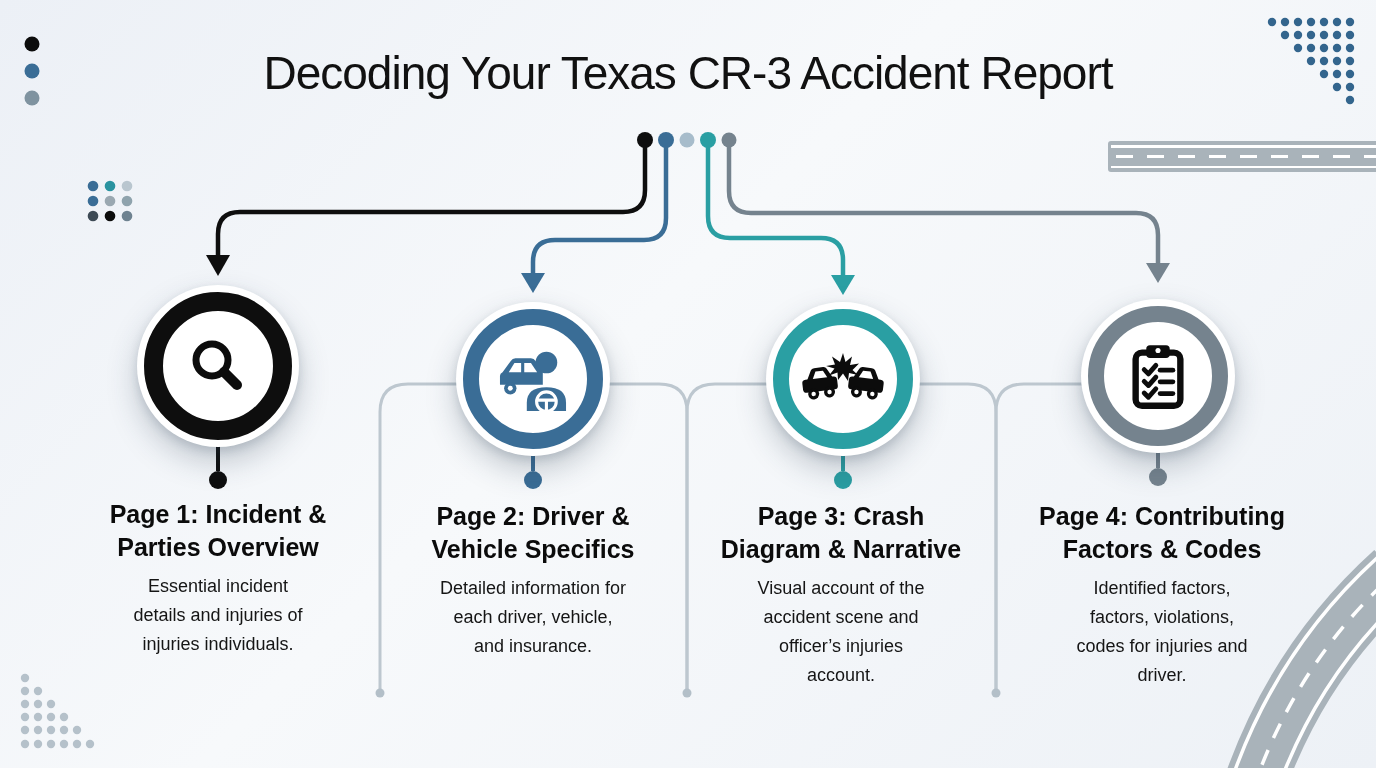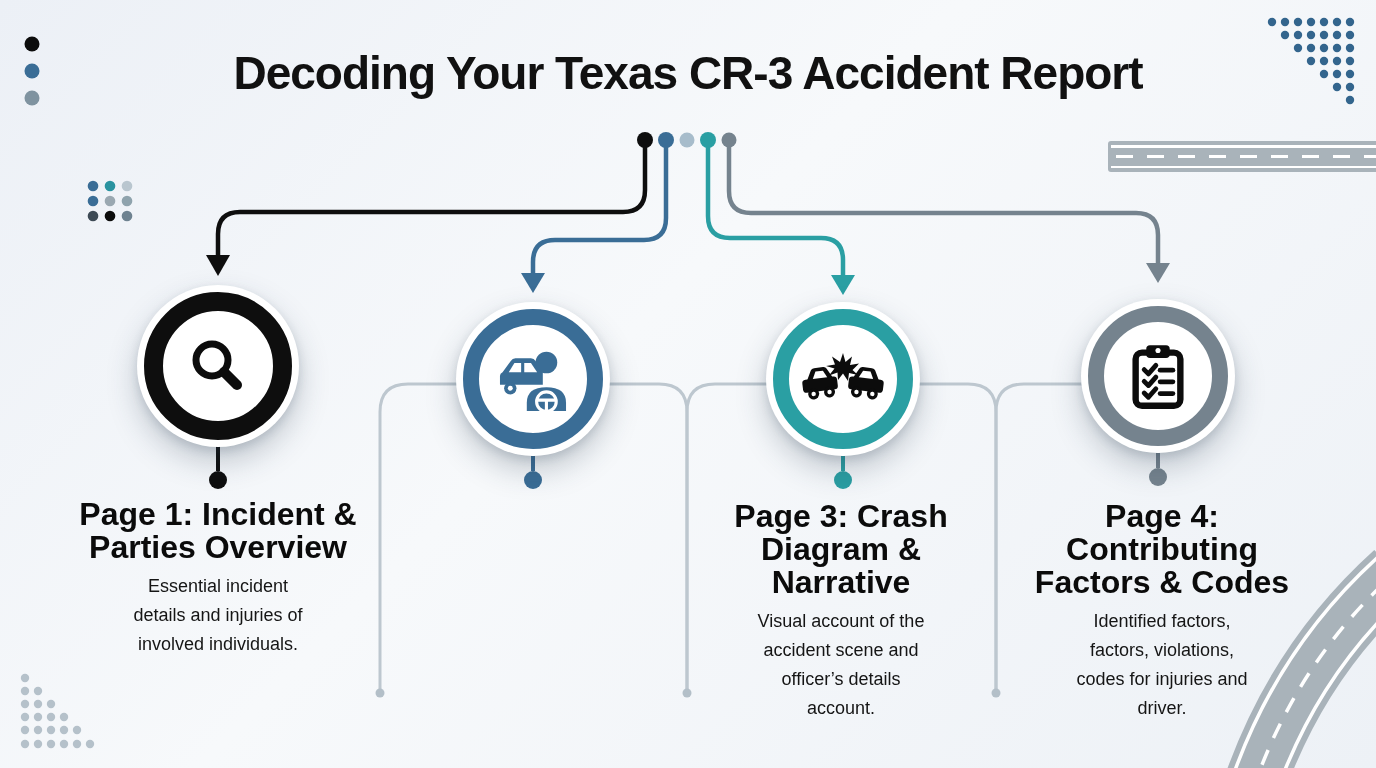--- a/index.html
+++ b/index.html
@@ -5,32 +5,32 @@
   html,body{margin:0;padding:0;}
   body{
     width:1376px;height:768px;overflow:hidden;position:relative;
     font-family:"Liberation Sans", sans-serif;
     background:linear-gradient(135deg,#ecf0f6 0%,#f7f9fb 45%,#edf1f6 100%);
   }
   .canvas{position:absolute;inset:0;}
   .layer{position:absolute;inset:0;width:1376px;height:768px;}
   .title{
     position:absolute;top:46px;left:0;right:0;text-align:center;
-    font-size:46px;font-weight:700;letter-spacing:-1px;color:#111;
+    font-size:46px;font-weight:400;letter-spacing:-1px;color:#111;
   }
   .big-circle{
     position:absolute;border-radius:50%;background:#fff;
     box-shadow:0 14px 30px rgba(40,60,80,.25), 0 4px 10px rgba(40,60,80,.15);
   }
   .big-circle .ring{
     position:absolute;inset:7px;border-radius:50%;background:#fff;
     display:flex;align-items:center;justify-content:center;box-sizing:border-box;
   }
   .col-text{position:absolute;text-align:center;}
-  .col-heading{font-size:32px;font-weight:700;line-height:33px;color:#0b0b0b;}
+  .col-heading{font-size:25px;font-weight:700;line-height:33px;color:#0b0b0b;}
   .col-body{margin-top:8px;font-size:18px;line-height:29px;color:#151515;}
   .road-top{
     position:absolute;left:1108px;top:141px;width:268px;height:31px;
     background:#a9b3ba;border-radius:3px 0 0 3px;
   }
   .road-top .edge{position:absolute;left:3px;right:0;height:2.5px;background:#fff;}
   .road-top .edge.t{top:4px;} .road-top .edge.b{bottom:4px;}
   .road-top .dash{
     position:absolute;left:8px;right:0;top:14px;height:3px;
     background:repeating-linear-gradient(to right,#fff 0 17px,transparent 17px 31px);
@@ -249,34 +249,45 @@
   </div>
 
   <div class="col-text" style="left:63px;top:498px;width:310px;">
     <div class="col-heading">
       <div>Page 1: Incident &amp;</div>
       <div>Parties Overview</div>
     </div>
     <div class="col-body">
       <div>Essential incident</div>
       <div>details and injuries of</div>
-      <div>involved individuals.</div>
-    </div>
-  </div>
-
+      <div>injuries individuals.</div>
+    </div>
+  </div>
+
+  <div class="col-text" style="left:385px;top:500px;width:296px;">
+    <div class="col-heading">
+      <div>Page 2: Driver &amp;</div>
+      <div>Vehicle Specifics</div>
+    </div>
+    <div class="col-body">
+      <div>Detailed information for</div>
+      <div>each driver, vehicle,</div>
+      <div>and insurance.</div>
+    </div>
+  </div>
 
   <div class="col-text" style="left:693px;top:500px;width:296px;">
     <div class="col-heading">
       <div>Page 3: Crash</div>
       <div>Diagram &amp; Narrative</div>
     </div>
     <div class="col-body">
       <div>Visual account of the</div>
       <div>accident scene and</div>
-      <div>officer’s details</div>
+      <div>officer’s injuries</div>
       <div>account.</div>
     </div>
   </div>
 
   <div class="col-text" style="left:1010px;top:500px;width:304px;">
     <div class="col-heading">
       <div>Page 4: Contributing</div>
       <div>Factors &amp; Codes</div>
     </div>
     <div class="col-body">

